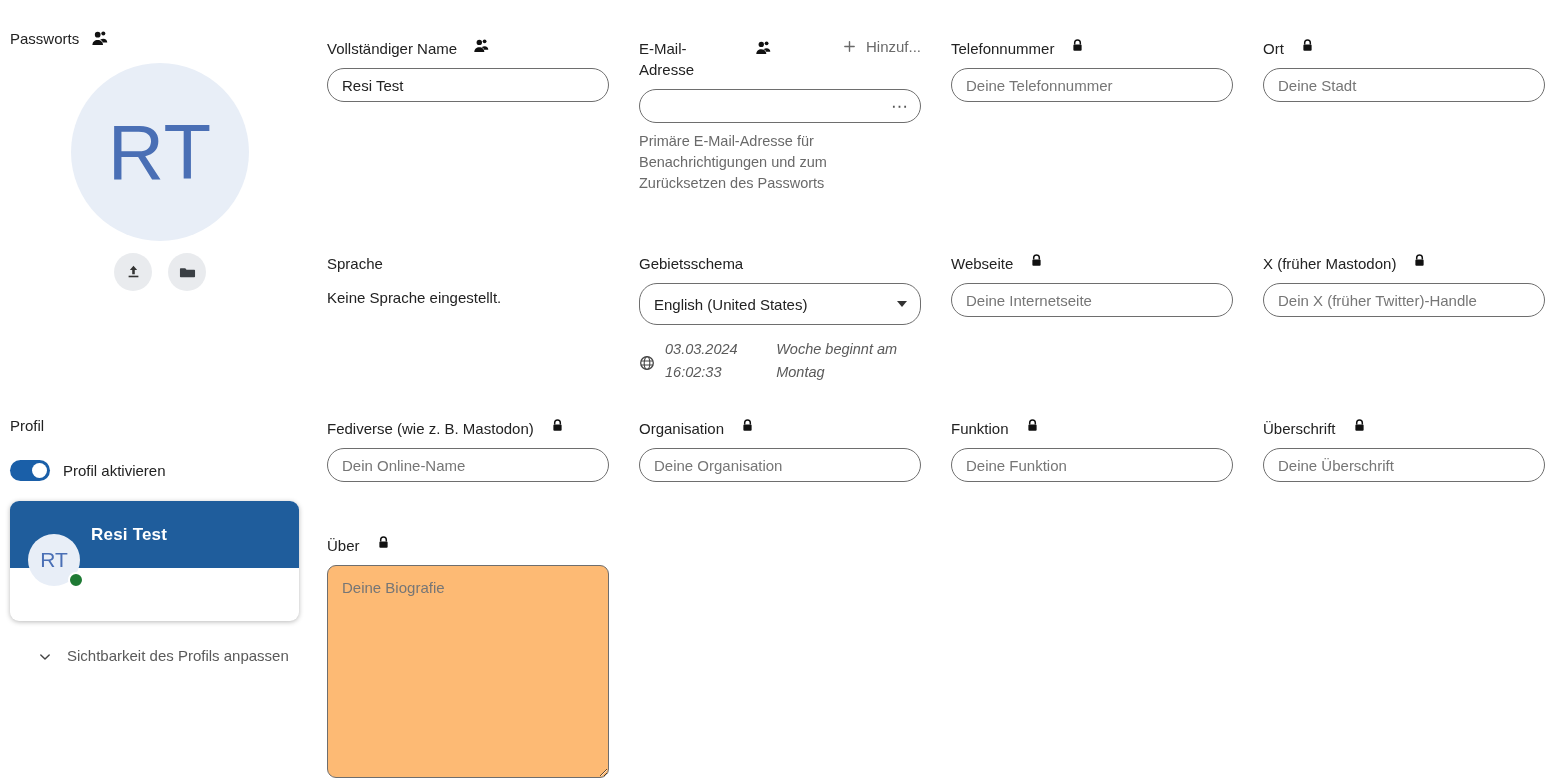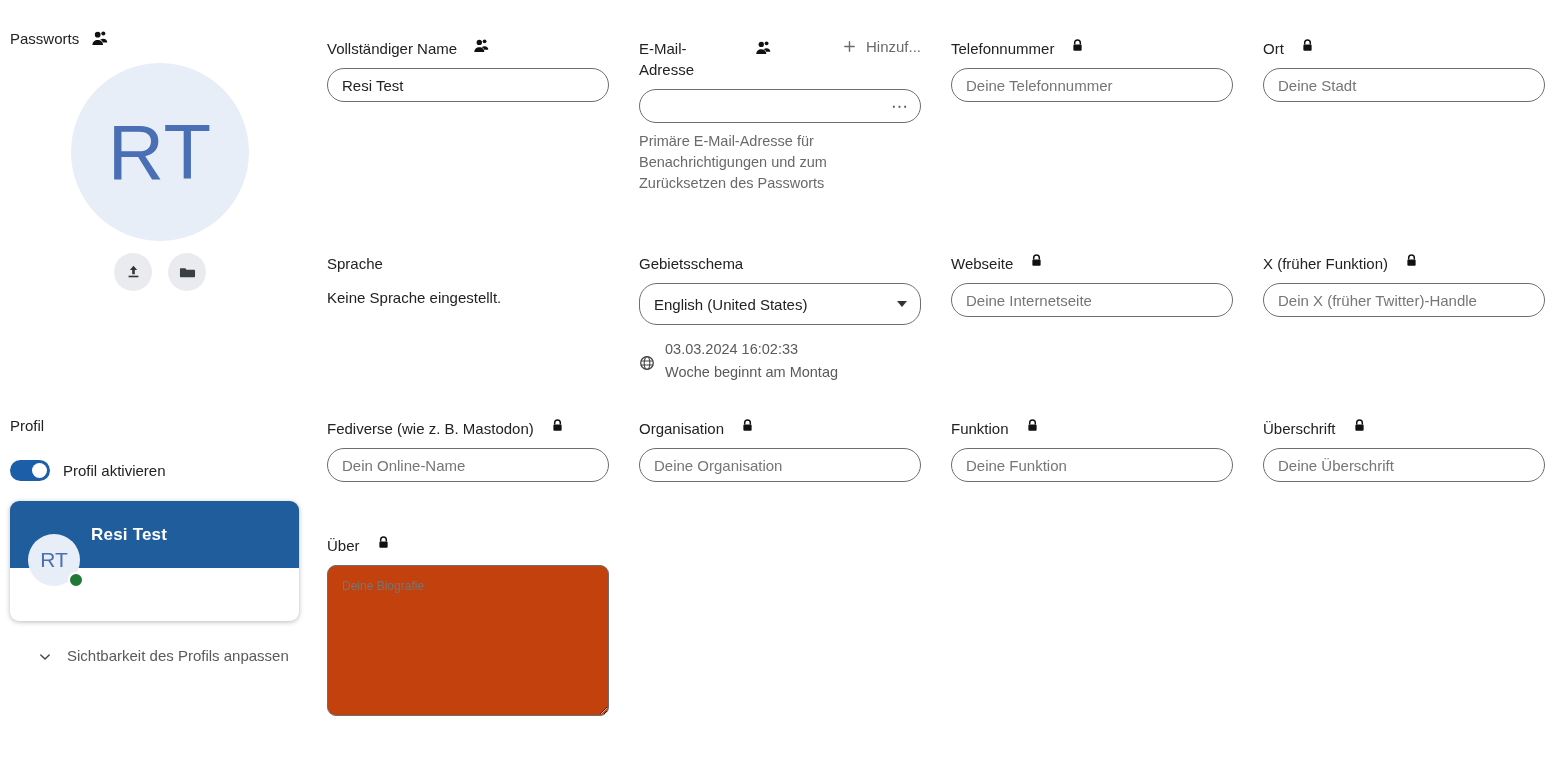--- a/index.html
+++ b/index.html
@@ -266,34 +266,34 @@
   }
 
   .locale-meta {
     display: flex;
     gap: 10px;
     margin-top: 13px;
     color: #5a5a5a;
     font-size: 14.5px;
     line-height: 23px;
   }
-  .locale-meta .meta-lines { display: flex; flex-direction: column; }
+  .locale-meta .meta-lines { display: flex; flex-direction: row; font-style: italic; }
 
   textarea.bio {
     width: 282px;
-    height: 151px;
+    height: 213px;
     border: 1px solid #6e6e6e;
     border-radius: 9px;
     padding: 13px 14px;
     font-family: "Liberation Sans", sans-serif;
-    font-size: 12px;
+    font-size: 15px;
     color: #222;
     resize: vertical;
     outline: none;
-    background: #c2410c;
+    background: #fdba74;
   }
   textarea.bio::placeholder { color: #767676; opacity: 1; }
 </style>
 </head>
 <body>
 
 <div class="page">
 
   <div class="left-col">
     <div class="section-head">
@@ -466,21 +466,21 @@
           <path d="M5 7V5a3 3 0 0 1 6 0v2" stroke="#111" stroke-width="1.6" fill="none"></path>
           <rect x="3.6" y="7" width="8.8" height="6.6" rx="1" fill="#111"></rect>
         </svg>
       </span>
     </div>
     <input class="text-input" type="text" placeholder="Deine Internetseite" style="">
   </div>
 
   <div class="col c4 row2">
     <div class="field-label">
-      <span class="lbl-text">X (früher Funktion)</span>
+      <span class="lbl-text">X (früher Mastodon)</span>
       <span class="icon">
         <svg width="15" height="15" viewBox="0 0 16 16">
           <path d="M5 7V5a3 3 0 0 1 6 0v2" stroke="#111" stroke-width="1.6" fill="none"></path>
           <rect x="3.6" y="7" width="8.8" height="6.6" rx="1" fill="#111"></rect>
         </svg>
       </span>
     </div>
     <input class="text-input" type="text" placeholder="Dein X (früher Twitter)-Handle" style="">
   </div>
 

